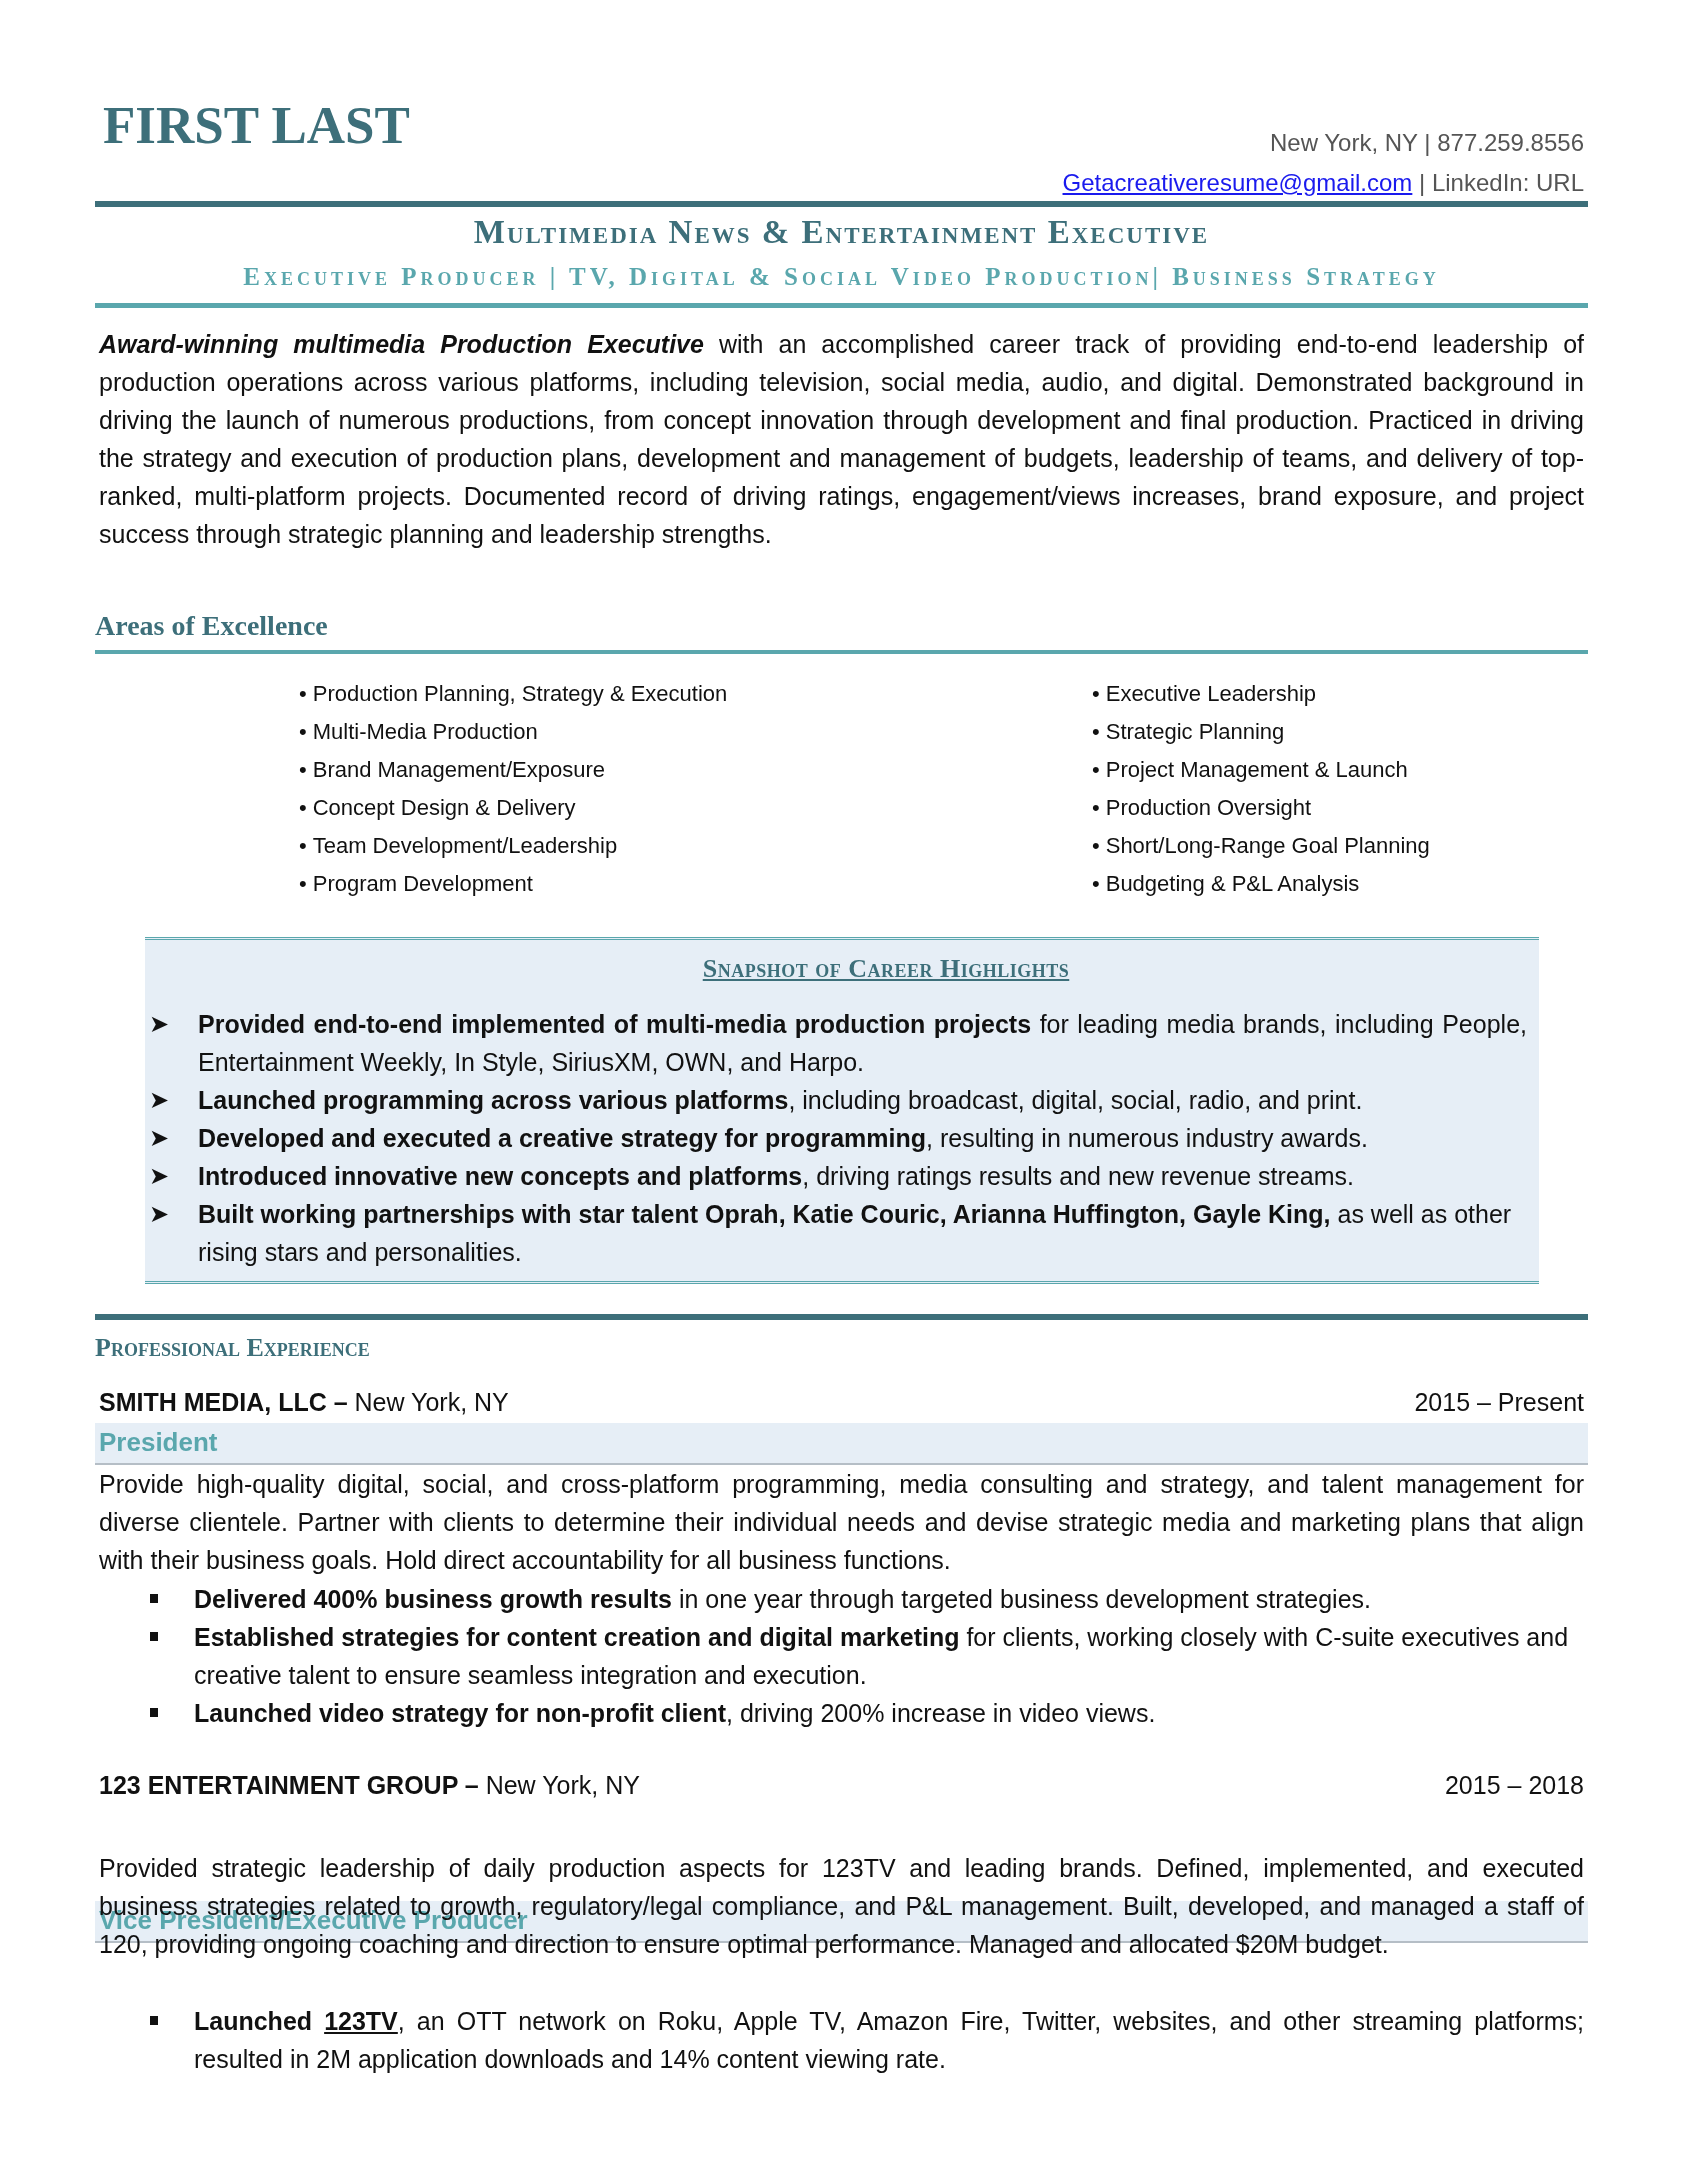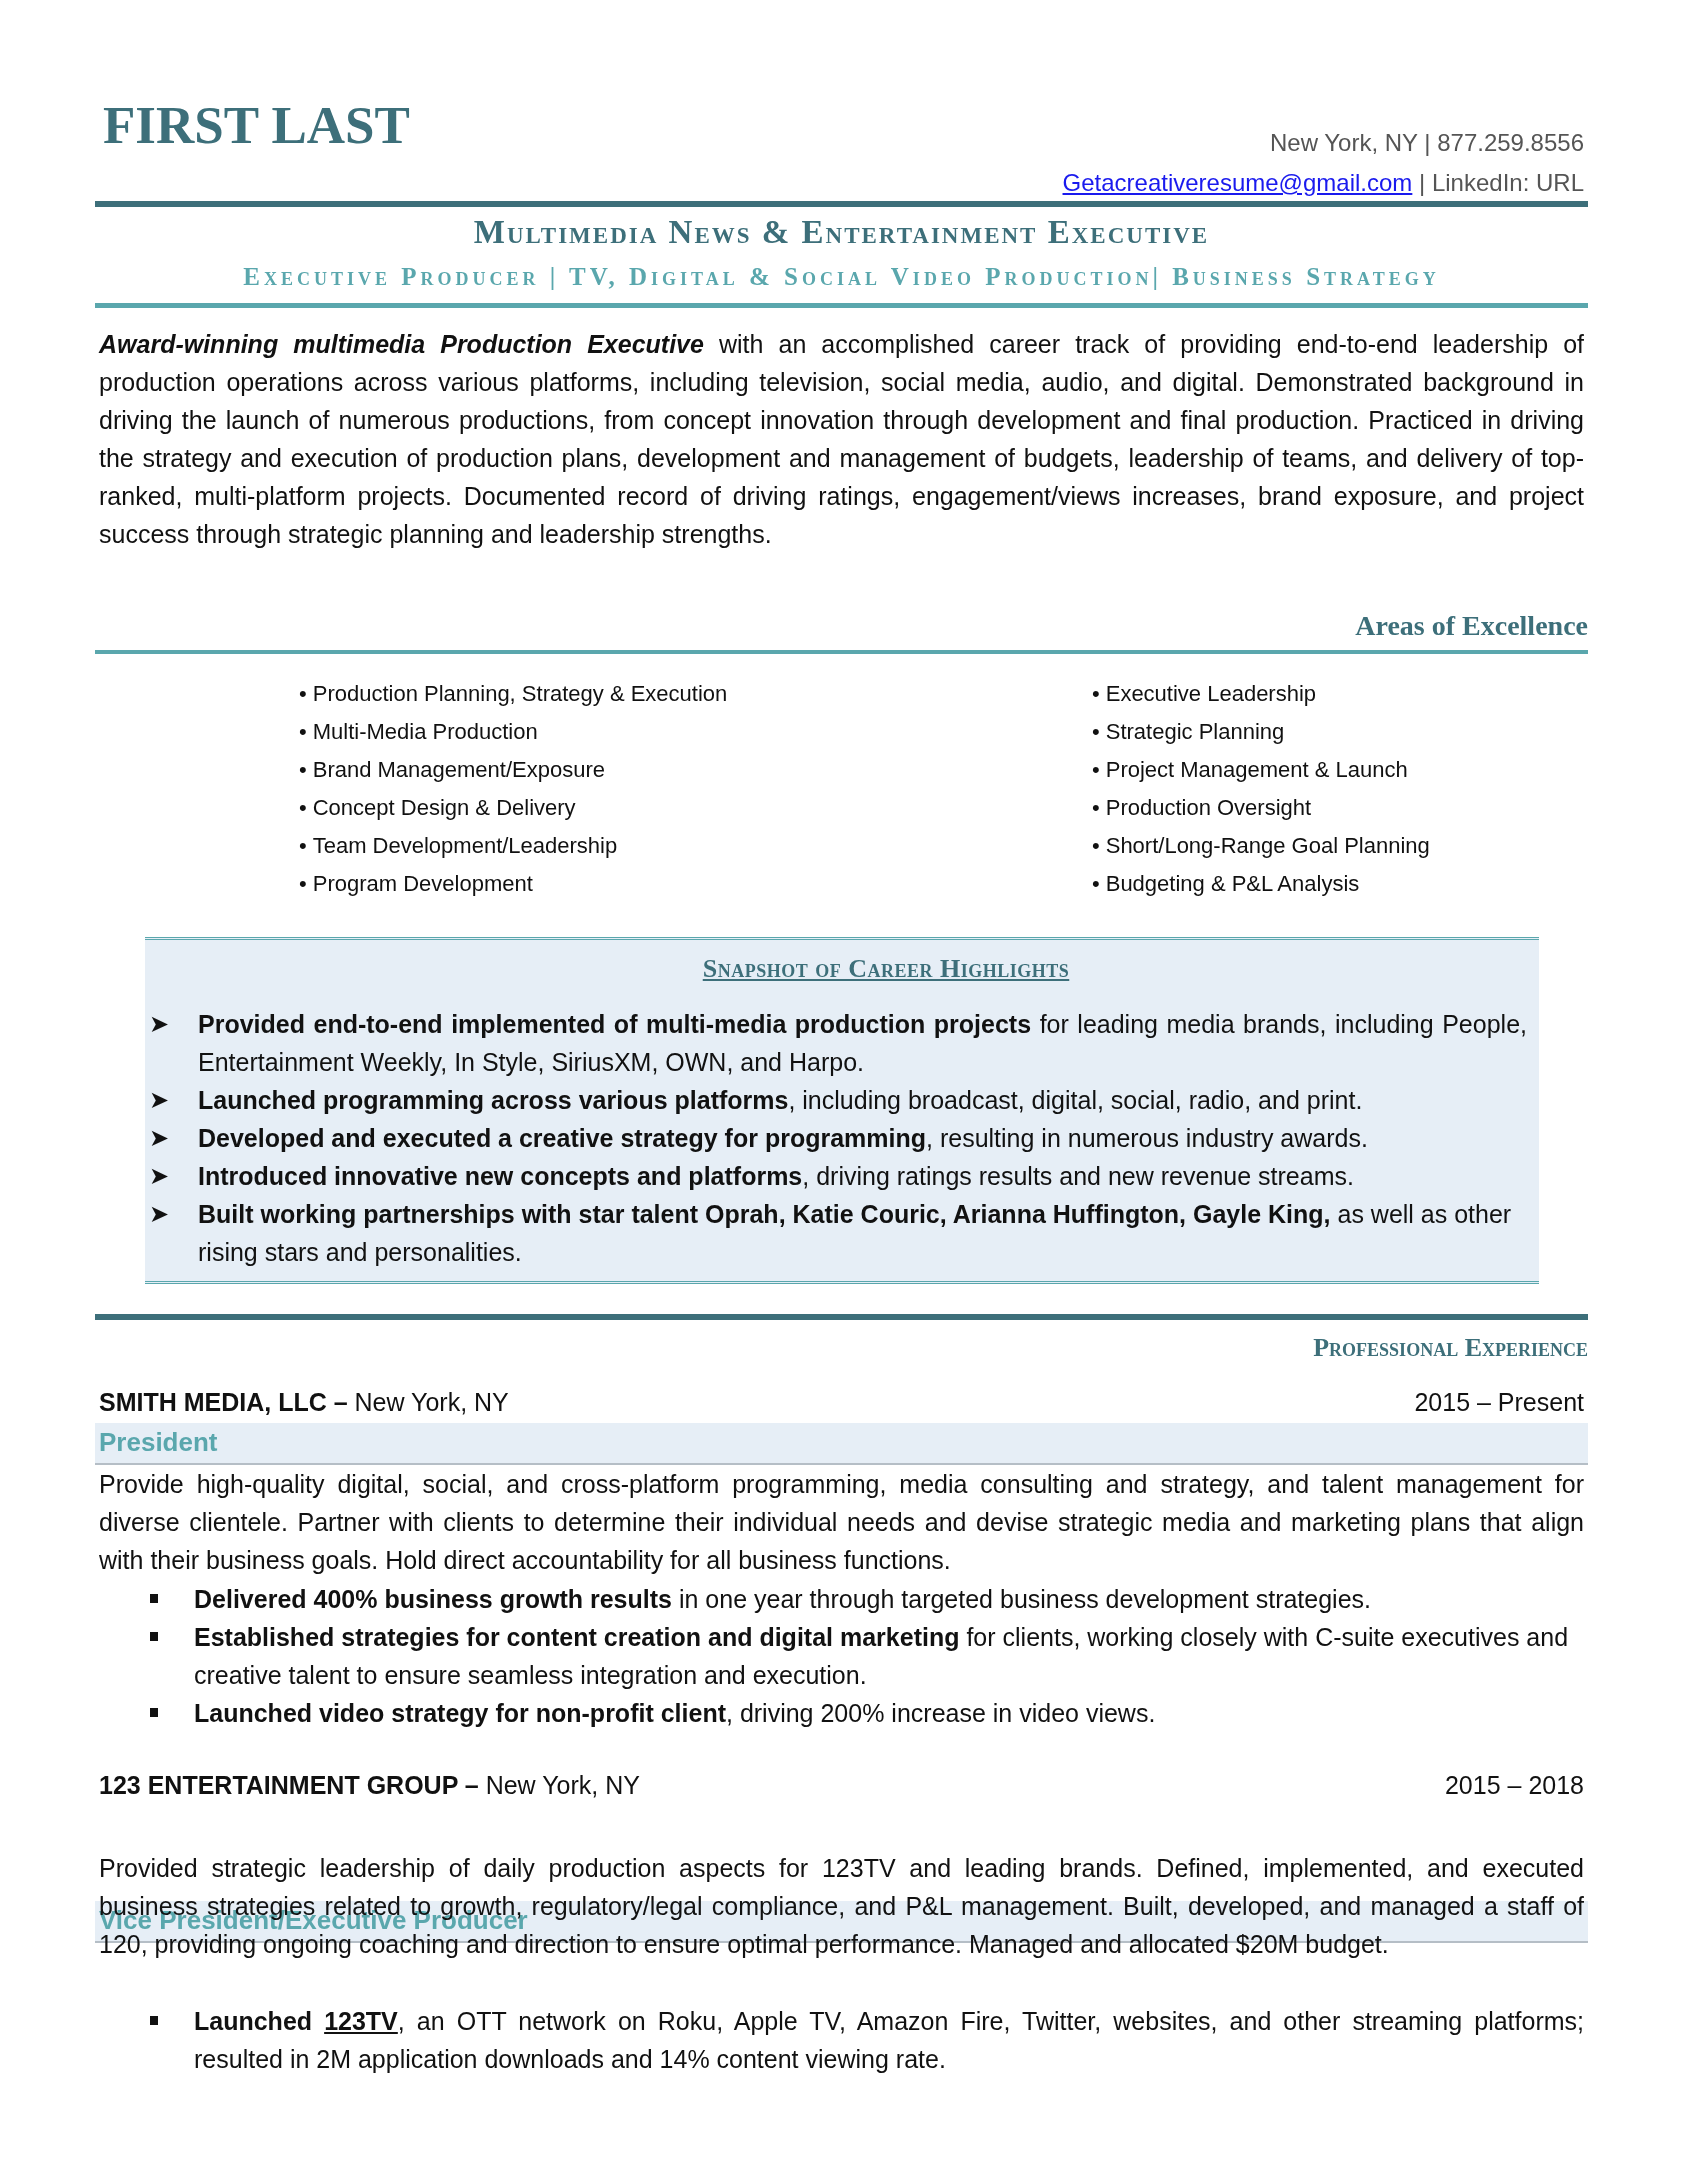--- a/index.html
+++ b/index.html
@@ -19,21 +19,21 @@
             font-family:"Liberation Serif", serif; font-weight:bold; font-size:33px;
             color:#3d6f7a; font-variant:small-caps; letter-spacing:2px; }
   .title2 { position:absolute; left:0; width:1493px; top:263px; text-align:center;
             font-family:"Liberation Serif", serif; font-weight:bold; font-size:25px;
             color:#5aa7ad; font-variant:small-caps; letter-spacing:4px; }
 
   .summary { position:absolute; left:4px; width:1485px; top:325px; font-size:25px;
              line-height:38px; text-align:justify; color:#111; }
   .summary b { font-style:italic; }
 
-  .sec-head { position:absolute; left:0; width:1493px; text-align:right;
+  .sec-head { position:absolute; left:0; width:1493px; text-align:left;
               font-family:"Liberation Serif", serif; font-weight:bold; color:#3d6f7a; }
 
   .aoe-col { position:absolute; font-size:22px; line-height:38px; list-style:none; margin:4px; padding:0; }
   .aoe-col li::before { content:"\2022"; margin-right:6px; }
 
   .snap { position:absolute; left:50px; width:1394px; top:937px; height:341px;
           background:#e6eef6; border-top:3px double #5aa7ad; border-bottom:3px double #5aa7ad; }
   .snap-title { position:absolute; left:0; width:1394px; top:14px; text-align:center;
                 font-family:"Liberation Serif", serif; font-weight:bold; font-size:26px;
                 color:#3d6f7a; font-variant:small-caps; text-decoration:underline; letter-spacing:0.5px;padding-left:44px; }

